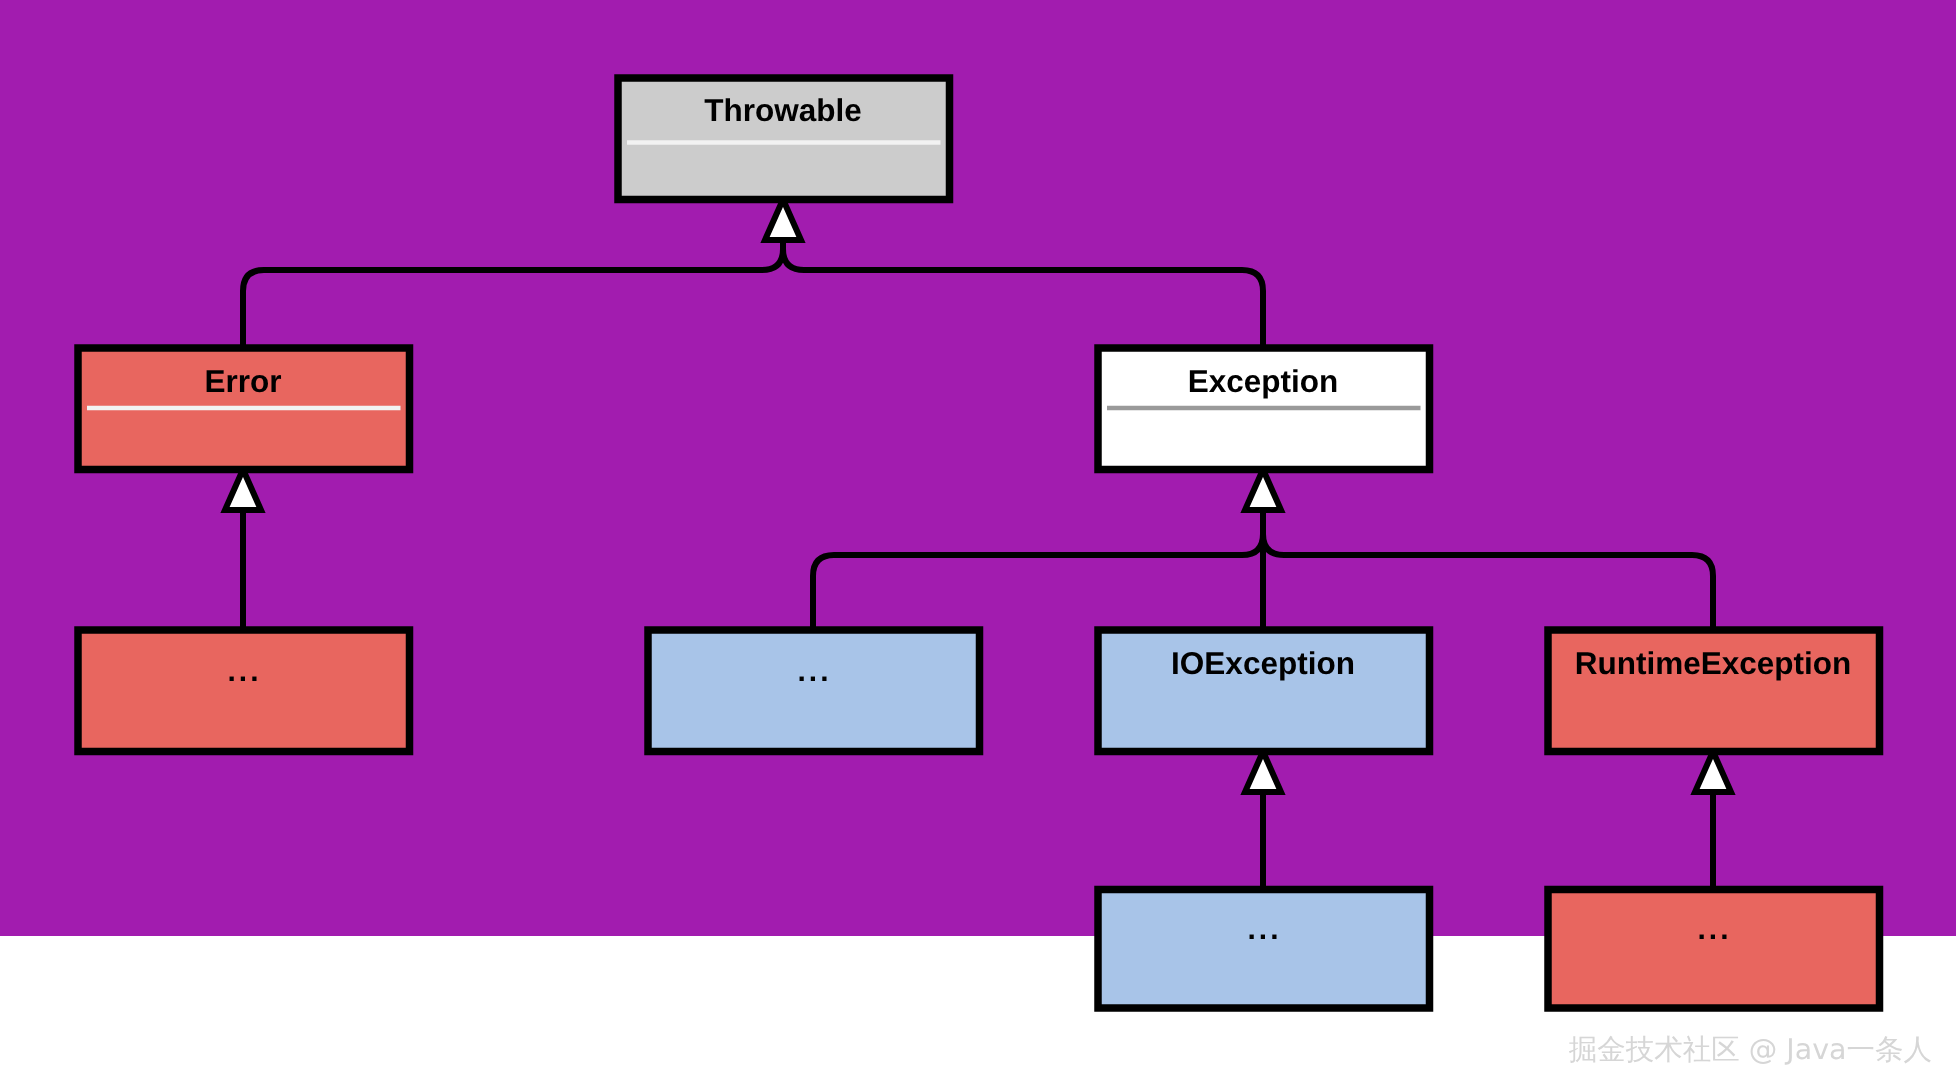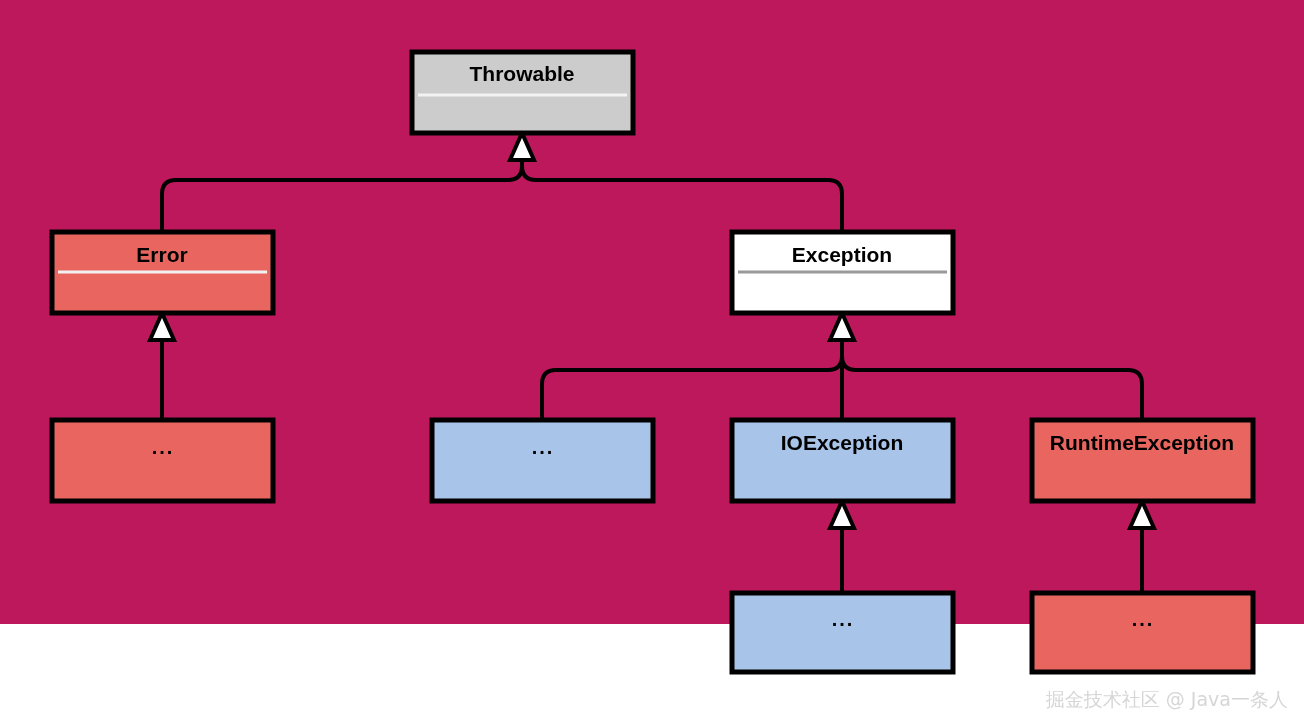--- a/index.html
+++ b/index.html
@@ -10,21 +10,21 @@
   body {
     width: 1304px;
     height: 724px;
     font-family: "Liberation Sans", sans-serif;
     overflow: hidden;
   }
   #diagram-root {
     position: relative;
     width: 1304px;
     height: 624px;
-    background: #be185d;
+    background: #a21caf;
   }
   svg#uml-canvas {
     display: block;
     width: 1304px;
     height: 724px;
   }
   .node-box {
     stroke: #000000;
     stroke-width: 5;
   }

